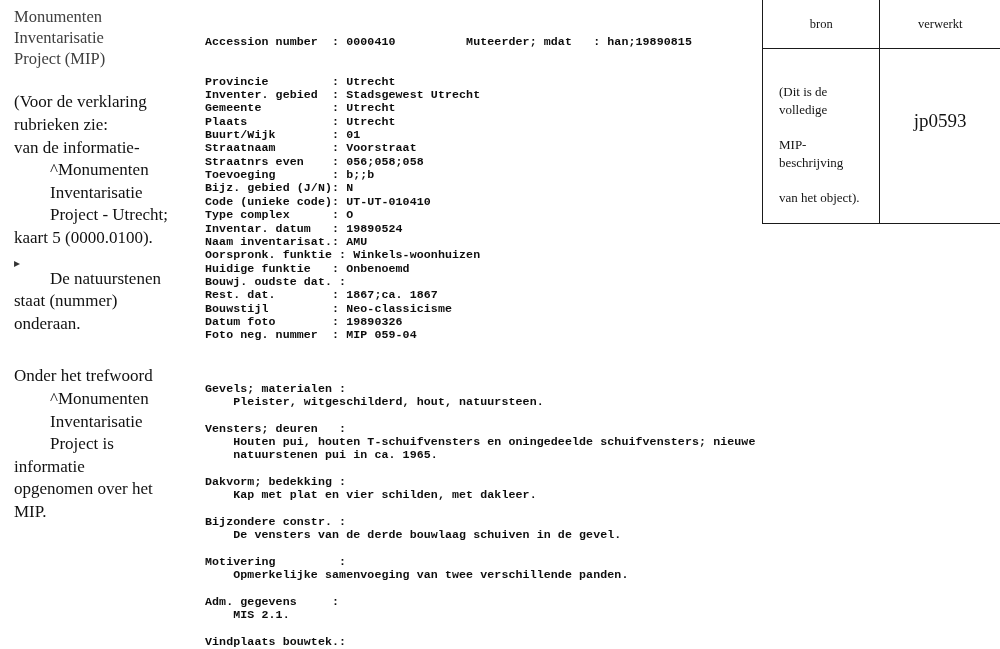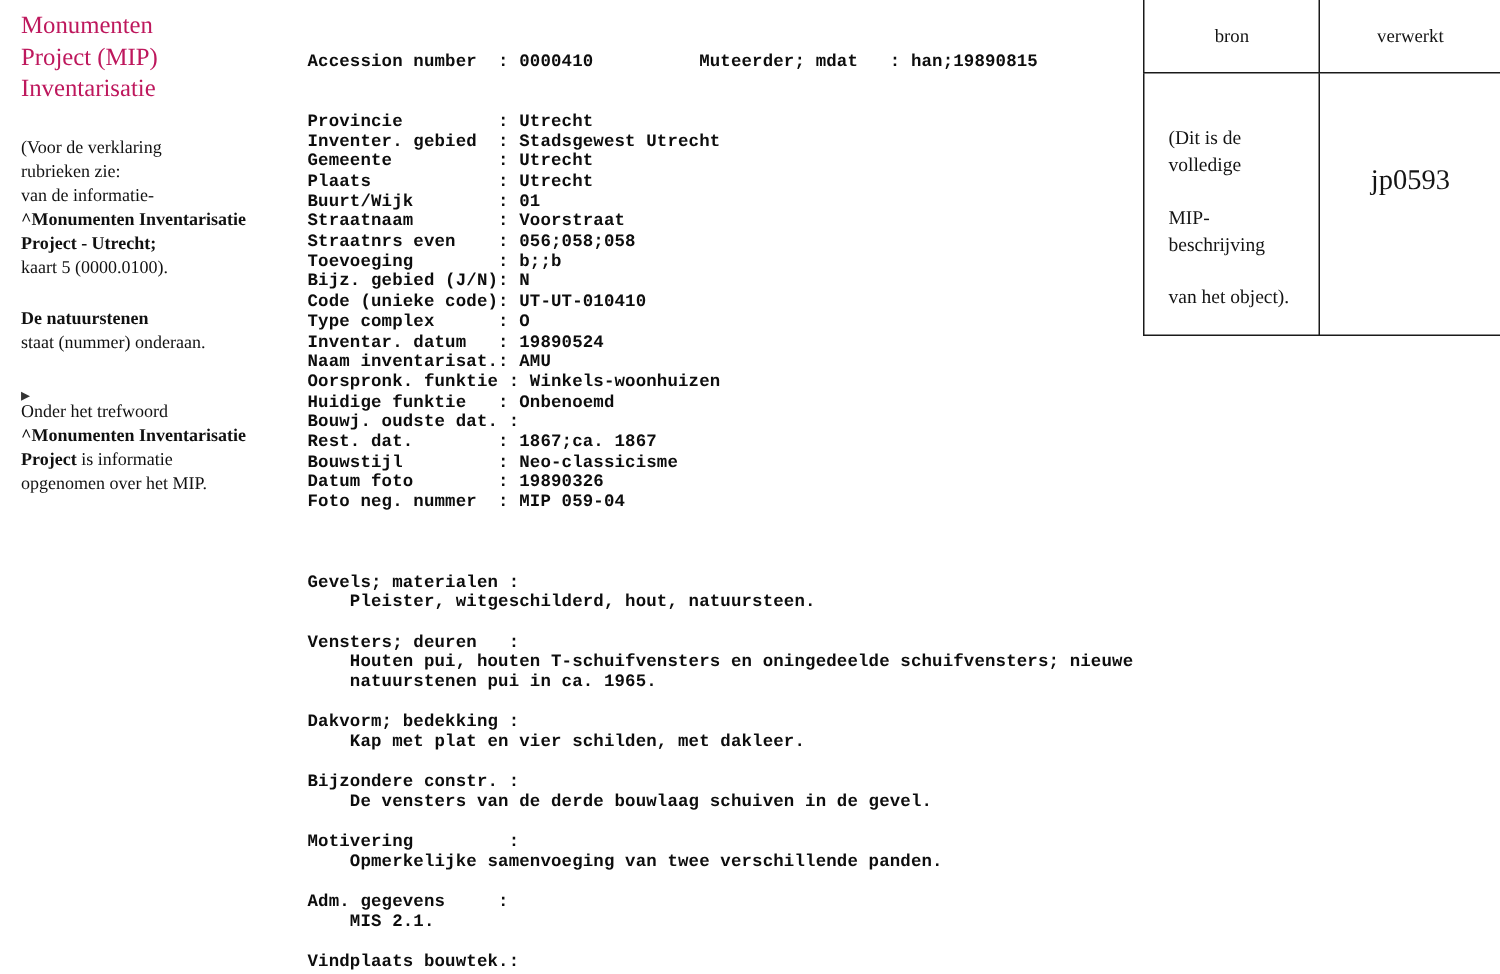--- a/index.html
+++ b/index.html
@@ -20,32 +20,32 @@
   #left-col {
     position: absolute;
     left: 14px;
     top: 6px;
     width: 172px;
   }
   #left-col .title {
     font-family: "Liberation Serif", serif;
     font-size: 16.5px;
     line-height: 1.28;
-    color: #be185d;
+    color: #404040;
   }
   #left-col .para {
     font-family: "Liberation Serif", serif;
-    font-size: 12px;
+    font-size: 17px;
     line-height: 1.33;
     color: #111;
   }
   .mt-a { margin-top: 22px; }
   .mt-b { margin-top: 18px; }
   .mt-c { margin-top: 30px; }
-  .bold { font-weight: bold; }
+  .bold { font-weight: normal; margin-left: 36px; }
   #arrow-mark {
     position: absolute;
     left: 14px;
     top: 256px;
     font-size: 12px;
     color: #333;
   }
 
   
   #vrule {
@@ -118,22 +118,22 @@
     padding-top: 45px;
   }
   .tr-line { display: block; margin-top: 18px; }
 </style>
 </head>
 <body>
 
 <div id="left-col">
   <div class="title">
     <div>Monumenten</div>
+    <div>Inventarisatie</div>
     <div>Project (MIP)</div>
-    <div>Inventarisatie</div>
   </div>
 
   <div class="para mt-a">
     <div>(Voor de verklaring</div>
     <div>rubrieken zie:</div>
     <div>van de informatie-</div>
     <div class="bold">^Monumenten Inventarisatie</div>
     <div class="bold">Project - Utrecht;</div>
     <div>kaart 5 (0000.0100).</div>
   </div>

